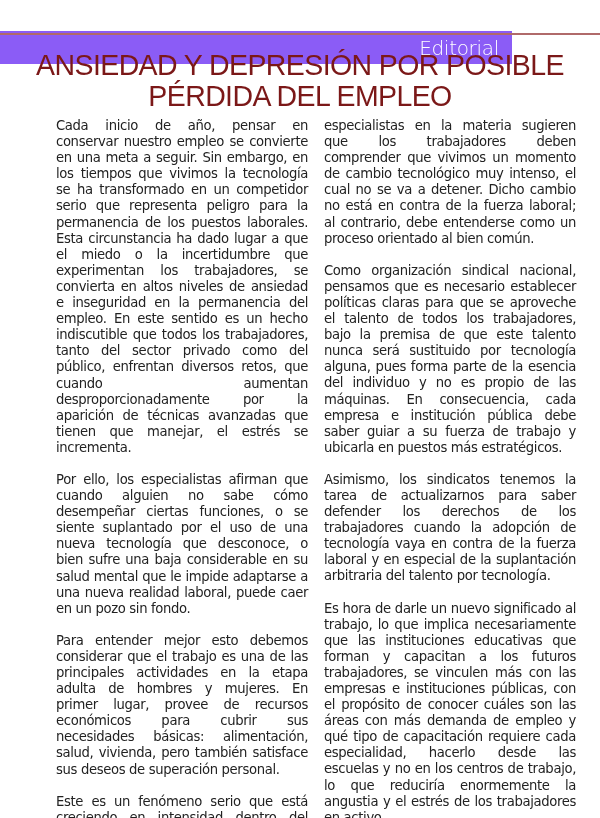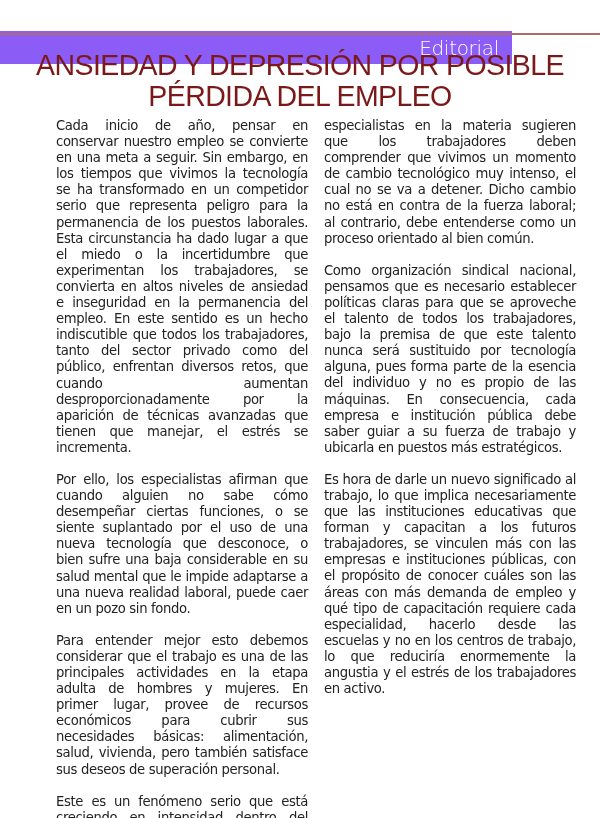--- a/index.html
+++ b/index.html
@@ -49,14 +49,15 @@
 <div class="col left">
   <p>Cada inicio de año, pensar en conservar nuestro empleo se convierte en una meta a seguir. Sin embargo, en los tiempos que vivimos la tecnología se ha transformado en un competidor serio que representa peligro para la permanencia de los puestos laborales. Esta circunstancia ha dado lugar a que el miedo o la incertidumbre que experimentan los trabajadores, se convierta en altos niveles de ansiedad e inseguridad en la permanencia del empleo. En este sentido es un hecho indiscutible que todos los trabajadores, tanto del sector privado como del público, enfrentan diversos retos, que cuando aumentan desproporcionadamente por la aparición de técnicas avanzadas que tienen que manejar, el estrés se incrementa.</p>
   <p>Por ello, los especialistas afirman que cuando alguien no sabe cómo desempeñar ciertas funciones, o se siente suplantado por el uso de una nueva tecnología que desconoce, o bien sufre una baja considerable en su salud mental que le impide adaptarse a una nueva realidad laboral, puede caer en un pozo sin fondo.</p>
   <p>Para entender mejor esto debemos considerar que el trabajo es una de las principales actividades en la etapa adulta de hombres y mujeres. En primer lugar, provee de recursos económicos para cubrir sus necesidades básicas: alimentación, salud, vivienda, pero también satisface sus deseos de superación personal.</p>
   <p style="text-align-last: justify;">Este es un fenómeno serio que está creciendo en intensidad dentro del mundo laboral. Por ello, los</p>
 </div>
 
 <div class="col right">
   <p>especialistas en la materia sugieren que los trabajadores deben comprender que vivimos un momento de cambio tecnológico muy intenso, el cual no se va a detener. Dicho cambio no está en contra de la fuerza laboral; al contrario, debe entenderse como un proceso orientado al bien común.</p>
   <p>Como organización sindical nacional, pensamos que es necesario establecer políticas claras para que se aproveche el talento de todos los trabajadores, bajo la premisa de que este talento nunca será sustituido por tecnología alguna, pues forma parte de la esencia del individuo y no es propio de las máquinas. En consecuencia, cada empresa e institución pública debe saber guiar a su fuerza de trabajo y ubicarla en puestos más estratégicos.</p>
+  <p>Asimismo, los sindicatos tenemos la tarea de actualizarnos para saber defender los derechos de los trabajadores cuando la adopción de tecnología vaya en contra de la fuerza laboral y en especial de la suplantación arbitraria del talento por tecnología.</p>
   <p>Es hora de darle un nuevo significado al trabajo, lo que implica necesariamente que las instituciones educativas que forman y capacitan a los futuros trabajadores, se vinculen más con las empresas e instituciones públicas, con el propósito de conocer cuáles son las áreas con más demanda de empleo y qué tipo de capacitación requiere cada especialidad, hacerlo desde las escuelas y no en los centros de trabajo, lo que reduciría enormemente la angustia y el estrés de los trabajadores en activo.</p>
 </div>
 
 </body></html>

